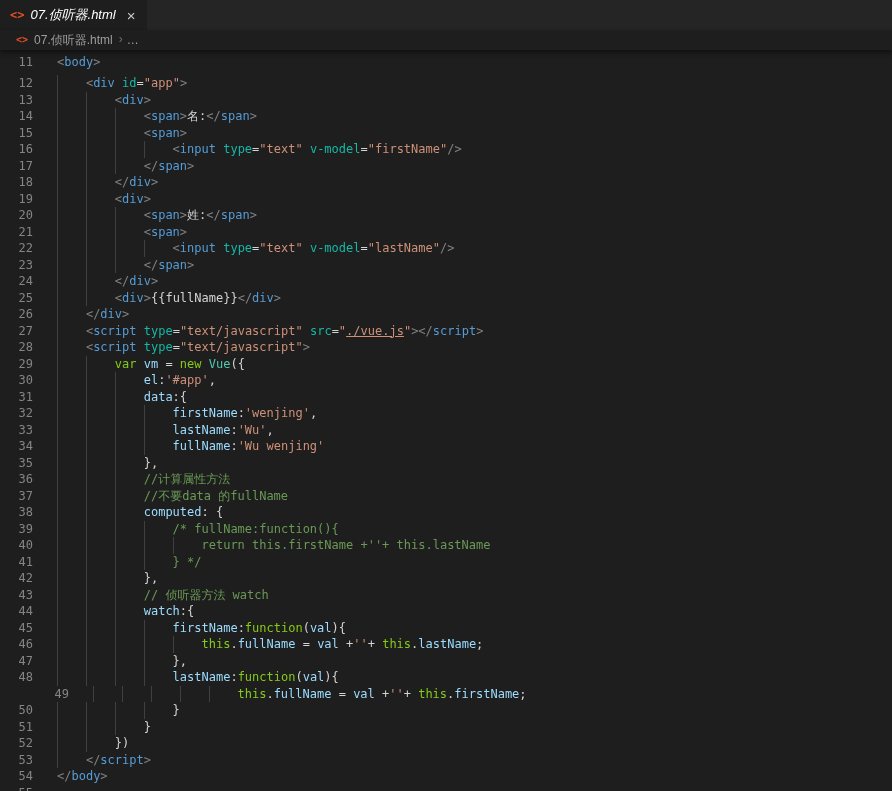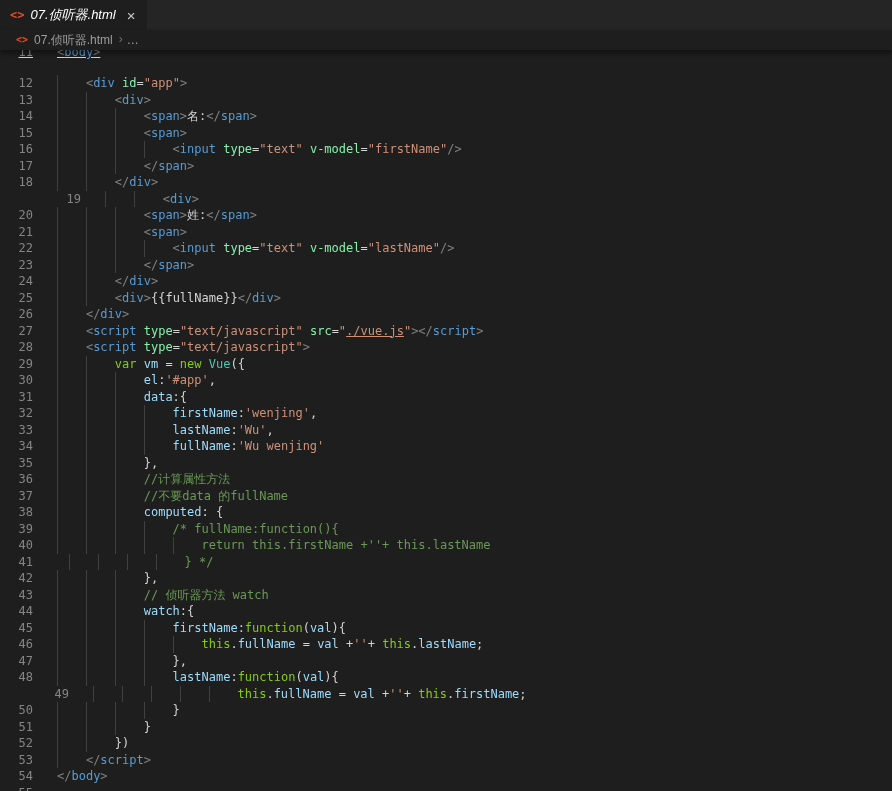--- a/index.html
+++ b/index.html
@@ -31,21 +31,21 @@
   .content { position:absolute; top:-8px; left:0; right:0; height:760px; }
   .line { position:absolute; left:0; right:0; height:16.5px; line-height:16.5px;
           display:flex; font-family:"DejaVu Sans Mono", monospace; font-size:12px;
           color:#d4d4d4; cursor:text; }
   .ln { width:33px; flex:none; text-align:right; color:#858585; }
   .code { margin-left:24px; position:relative; white-space:pre; }
   .guide { position:absolute; top:0; bottom:0; width:1px; background:#404040; }
 
   .tk-p    { color:#808080; }
   .tk-tag  { color:#569cd6; }
-  .tk-attr { color:#86efac; }
+  .tk-attr { color:#14b8a6; }
   .tk-str  { color:#ce9178; }
   .tk-txt  { color:#d4d4d4; }
   .tk-kw   { color:#84cc16; }
   .tk-var  { color:#9cdcfe; }
   .tk-cls  { color:#4ec9b0; }
   .tk-cmt  { color:#6a9955; }
   .tk-op   { color:#d4d4d4; }
   .tk-link { color:#ce9178; text-decoration:underline; }
 </style>
 </head>
@@ -63,21 +63,21 @@
 
   <div class="crumbs">
     <span class="ficon small">&lt;&gt;</span>
     <span class="crumb-name">07.侦听器.html</span>
     <span class="crumb-sep">›</span>
     <span class="crumb-ellipsis">…</span>
   </div>
 
   <div class="editor">
     <div class="content">
-        <div class="line" style="top: 2px; text-decoration: underline;">
+        <div class="line" style="top: 12px;">
           <div class="ln">11</div>
           <div class="code"><span class="tk-p">&lt;</span><span class="tk-tag">body</span><span class="tk-p">&gt;</span></div>
         </div>
         <div class="line" style="top: 33px;">
           <div class="ln">12</div>
           <div class="code"><i class="guide" style="left: 0ch;"></i>    <span class="tk-p">&lt;</span><span class="tk-tag">div</span><span class="tk-op"> </span><span class="tk-attr">id</span><span class="tk-op">=</span><span class="tk-str">"app"</span><span class="tk-p">&gt;</span></div>
         </div>
         <div class="line" style="top: 49.5px;">
           <div class="ln">13</div>
           <div class="code"><i class="guide" style="left: 0ch;"></i><i class="guide" style="left: 4ch;"></i>        <span class="tk-p">&lt;</span><span class="tk-tag">div</span><span class="tk-p">&gt;</span></div>
@@ -95,21 +95,21 @@
           <div class="code"><i class="guide" style="left: 0ch;"></i><i class="guide" style="left: 4ch;"></i><i class="guide" style="left: 8ch;"></i><i class="guide" style="left: 12ch;"></i>                <span class="tk-p">&lt;</span><span class="tk-tag">input</span><span class="tk-op"> </span><span class="tk-attr">type</span><span class="tk-op">=</span><span class="tk-str">"text"</span><span class="tk-op"> </span><span class="tk-attr">v-model</span><span class="tk-op">=</span><span class="tk-str">"firstName"</span><span class="tk-p">/&gt;</span></div>
         </div>
         <div class="line" style="top: 115.5px;">
           <div class="ln">17</div>
           <div class="code"><i class="guide" style="left: 0ch;"></i><i class="guide" style="left: 4ch;"></i><i class="guide" style="left: 8ch;"></i>            <span class="tk-p">&lt;/</span><span class="tk-tag">span</span><span class="tk-p">&gt;</span></div>
         </div>
         <div class="line" style="top: 132px;">
           <div class="ln">18</div>
           <div class="code"><i class="guide" style="left: 0ch;"></i><i class="guide" style="left: 4ch;"></i>        <span class="tk-p">&lt;/</span><span class="tk-tag">div</span><span class="tk-p">&gt;</span></div>
         </div>
-        <div class="line" style="top: 148.5px; padding-left: 48px;">
+        <div class="line" style="top: 148.5px;">
           <div class="ln">19</div>
           <div class="code"><i class="guide" style="left: 0ch;"></i><i class="guide" style="left: 4ch;"></i>        <span class="tk-p">&lt;</span><span class="tk-tag">div</span><span class="tk-p">&gt;</span></div>
         </div>
         <div class="line" style="top: 165px;">
           <div class="ln">20</div>
           <div class="code"><i class="guide" style="left: 0ch;"></i><i class="guide" style="left: 4ch;"></i><i class="guide" style="left: 8ch;"></i>            <span class="tk-p">&lt;</span><span class="tk-tag">span</span><span class="tk-p">&gt;</span><span class="tk-txt">姓:</span><span class="tk-p">&lt;/</span><span class="tk-tag">span</span><span class="tk-p">&gt;</span></div>
         </div>
         <div class="line" style="top: 181.5px;">
           <div class="ln">21</div>
           <div class="code"><i class="guide" style="left: 0ch;"></i><i class="guide" style="left: 4ch;"></i><i class="guide" style="left: 8ch;"></i>            <span class="tk-p">&lt;</span><span class="tk-tag">span</span><span class="tk-p">&gt;</span></div>
@@ -183,21 +183,21 @@
           <div class="code"><i class="guide" style="left: 0ch;"></i><i class="guide" style="left: 4ch;"></i><i class="guide" style="left: 8ch;"></i>            <span class="tk-var">computed</span><span class="tk-op">: {</span></div>
         </div>
         <div class="line" style="top: 478.5px;">
           <div class="ln">39</div>
           <div class="code"><i class="guide" style="left: 0ch;"></i><i class="guide" style="left: 4ch;"></i><i class="guide" style="left: 8ch;"></i><i class="guide" style="left: 12ch;"></i>                <span class="tk-cmt">/* fullName:function(){</span></div>
         </div>
         <div class="line" style="top: 495px;">
           <div class="ln">40</div>
           <div class="code"><i class="guide" style="left: 0ch;"></i><i class="guide" style="left: 4ch;"></i><i class="guide" style="left: 8ch;"></i><i class="guide" style="left: 12ch;"></i><i class="guide" style="left: 16ch;"></i>                    <span class="tk-cmt">return this.firstName +''+ this.lastName</span></div>
         </div>
-        <div class="line" style="top: 511.5px; gap: 12px;">
+        <div class="line" style="top: 511.5px;">
           <div class="ln">41</div>
           <div class="code"><i class="guide" style="left: 0ch;"></i><i class="guide" style="left: 4ch;"></i><i class="guide" style="left: 8ch;"></i><i class="guide" style="left: 12ch;"></i>                <span class="tk-cmt">} */</span></div>
         </div>
         <div class="line" style="top: 528px;">
           <div class="ln">42</div>
           <div class="code"><i class="guide" style="left: 0ch;"></i><i class="guide" style="left: 4ch;"></i><i class="guide" style="left: 8ch;"></i>            <span class="tk-op">},</span></div>
         </div>
         <div class="line" style="top: 544.5px;">
           <div class="ln">43</div>
           <div class="code"><i class="guide" style="left: 0ch;"></i><i class="guide" style="left: 4ch;"></i><i class="guide" style="left: 8ch;"></i>            <span class="tk-cmt">// 侦听器方法 watch</span></div>

